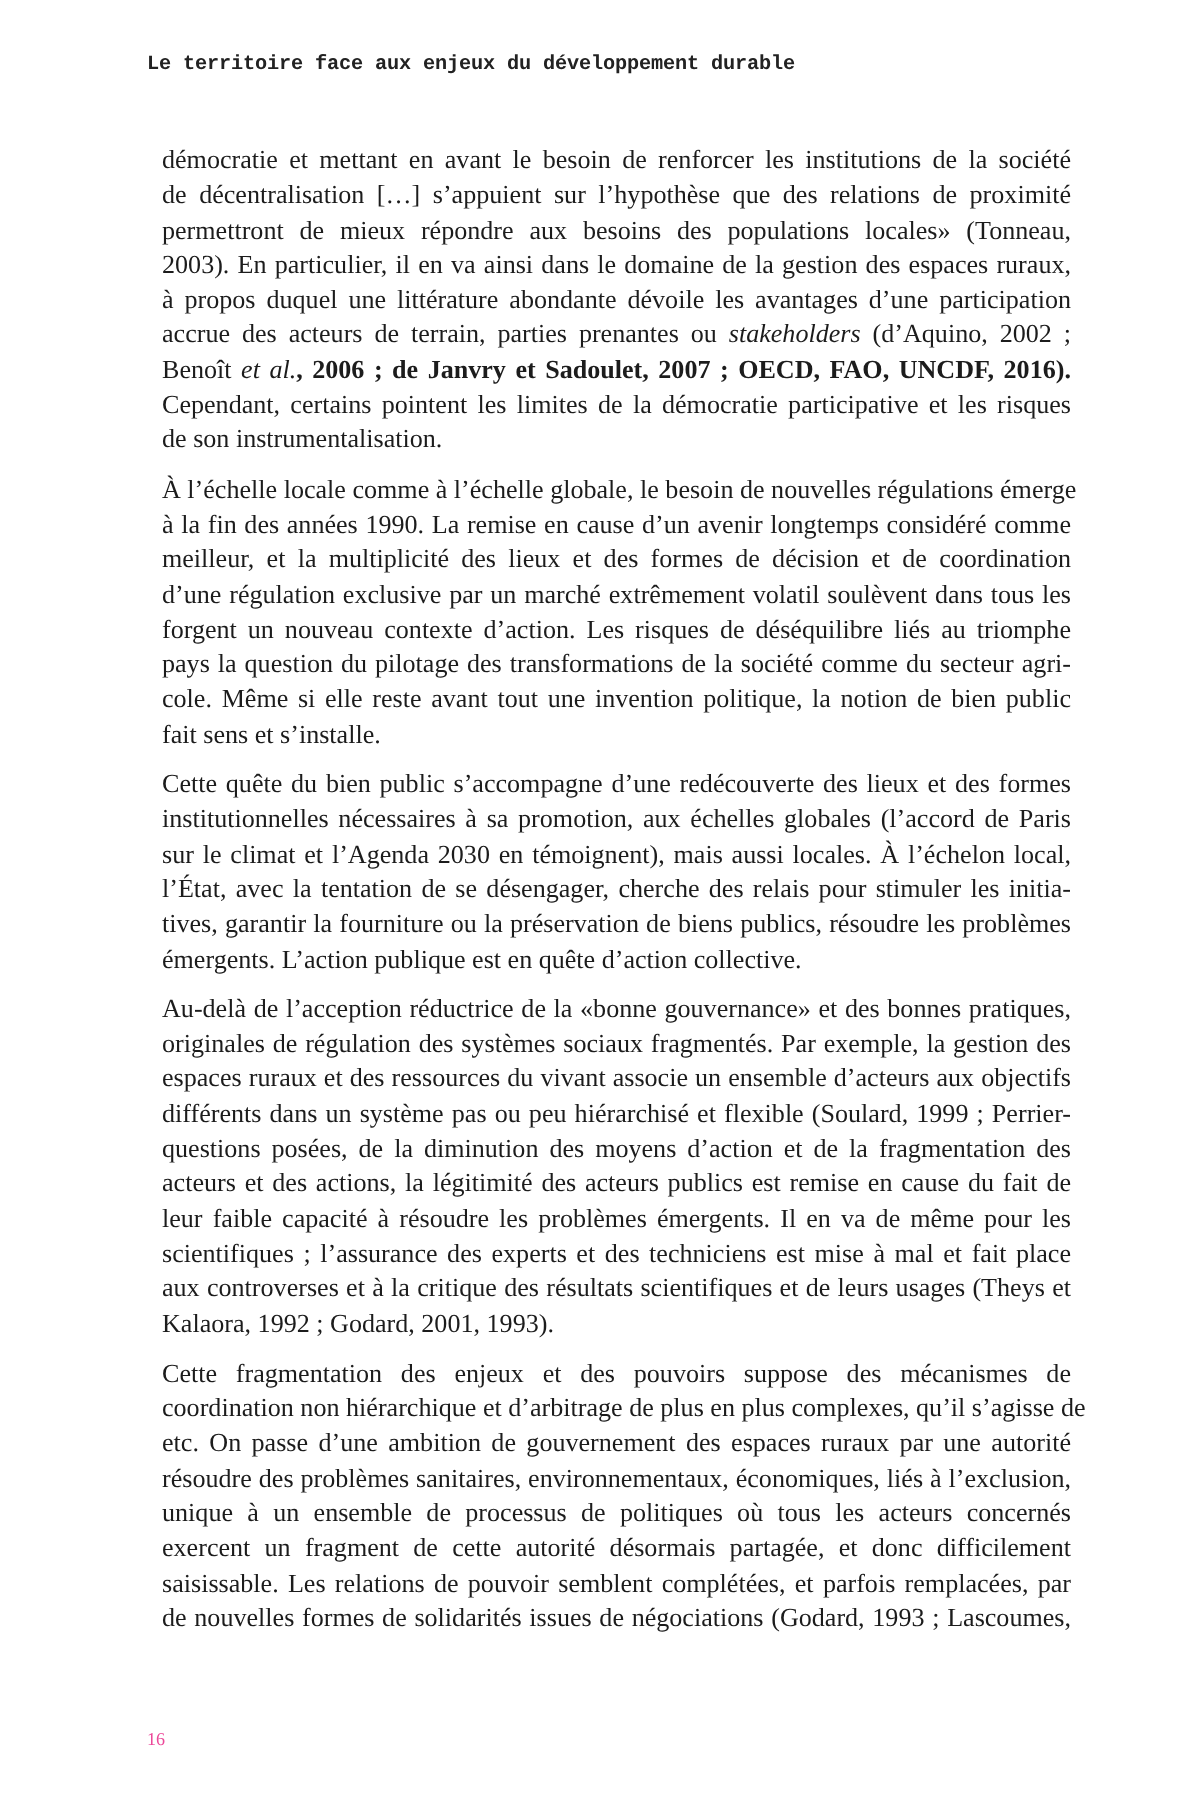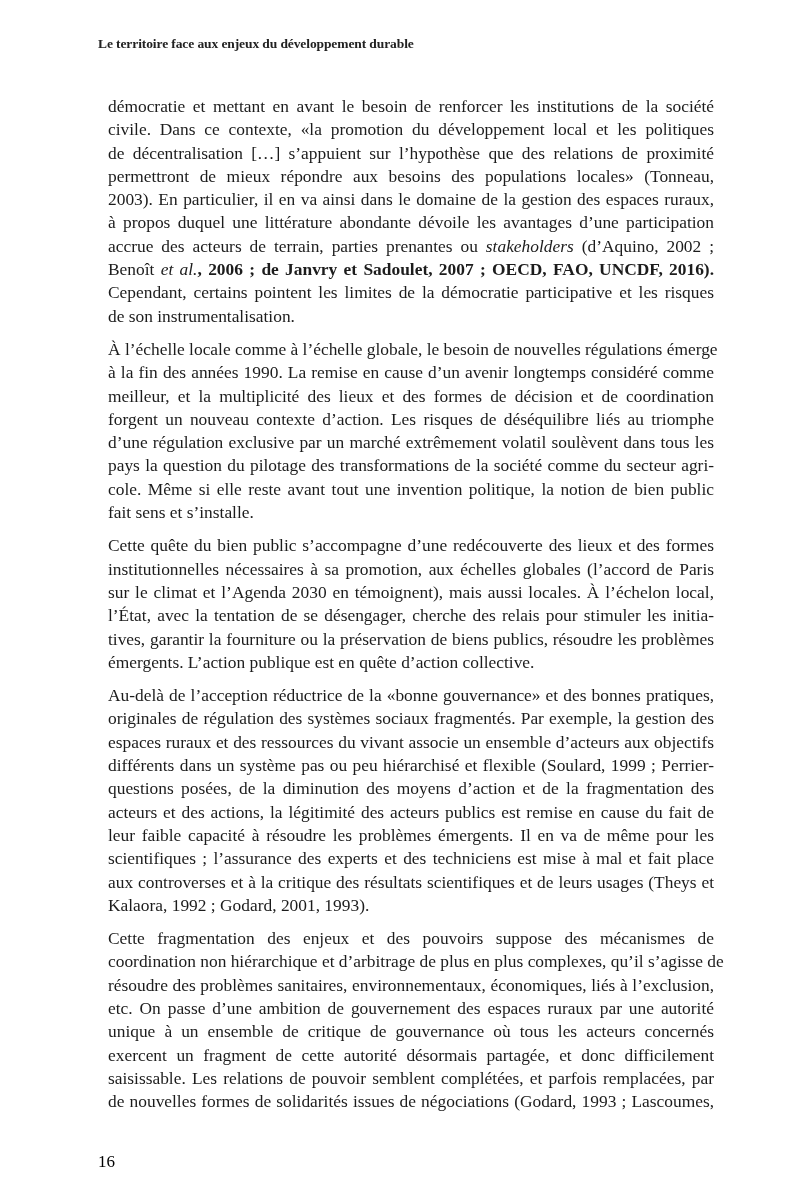--- a/index.html
+++ b/index.html
@@ -11,21 +11,21 @@
       width: 800px;
       height: 1200px;
       position: relative;
       overflow: hidden;
       color: #1a1a1a;
     }
     .running-head {
       position: absolute;
       left: 98px;
       top: 36px;
-      font-family: Liberation Serif, serif;
+      font-family: Liberation Mono, monospace;
       font-size: 13.5px;
       font-weight: bold;
       color: #222;
       letter-spacing: -0.1px;
     }
     .body-text {
       position: absolute;
       left: 108px;
       top: 95px;
       width: 606px;
@@ -47,50 +47,49 @@
       white-space: nowrap;
     }
     .para .line.last {
       text-align-last: left;
     }
     .folio {
       position: absolute;
       left: 98px;
       top: 1152px;
       font-family: "Liberation Serif", "DejaVu Serif", serif;
-      font-size: 17px;
-      color: #000000;
+      font-size: 12px;
+      color: #ec4899;
     }
   </style>
 </head>
 <body>
 
 <div class="running-head">Le territoire face aux enjeux du développement durable</div>
 
 <div class="body-text">
 
   <p class="para">
     <span class="line">démocratie et mettant en avant le besoin de renforcer les institutions de la société</span>
-    <span class="line">civile. Dans ce contexte, «la promotion du développement local et les politiques</span>
     <span class="line">de décentralisation […] s’appuient sur l’hypothèse que des relations de proximité</span>
     <span class="line">permettront de mieux répondre aux besoins des populations locales» (Tonneau,</span>
     <span class="line">2003). En particulier, il en va ainsi dans le domaine de la gestion des espaces ruraux,</span>
     <span class="line">à propos duquel une littérature abondante dévoile les avantages d’une participation</span>
     <span class="line"><span style="white-space: pre;">accrue des acteurs de terrain, parties prenantes ou </span><em style="white-space: pre;">stakeholders</em><span style="white-space: pre;"> (d’Aquino, 2002 ;</span></span>
     <span class="line"><span style="white-space: pre;">Benoît </span><em style="white-space: pre;">et al.</em><span style="white-space: pre; font-weight: bold;">, 2006 ; de Janvry et Sadoulet, 2007 ; OECD, FAO, UNCDF, 2016).</span></span>
     <span class="line">Cependant, certains pointent les limites de la démocratie participative et les risques</span>
     <span class="line last">de son instrumentalisation.</span>
   </p>
 
   <p class="para">
     <span class="line">À l’échelle locale comme à l’échelle globale, le besoin de nouvelles régulations émerge</span>
     <span class="line">à la fin des années 1990. La remise en cause d’un avenir longtemps considéré comme</span>
     <span class="line">meilleur, et la multiplicité des lieux et des formes de décision et de coordination</span>
+    <span class="line">d’une régulation exclusive par un marché extrêmement volatil soulèvent dans tous les</span>
     <span class="line">forgent un nouveau contexte d’action. Les risques de déséquilibre liés au triomphe</span>
-    <span class="line">d’une régulation exclusive par un marché extrêmement volatil soulèvent dans tous les</span>
     <span class="line">pays la question du pilotage des transformations de la société comme du secteur agri-</span>
     <span class="line">cole. Même si elle reste avant tout une invention politique, la notion de bien public</span>
     <span class="line last">fait sens et s’installe.</span>
   </p>
 
   <p class="para">
     <span class="line">Cette quête du bien public s’accompagne d’une redécouverte des lieux et des formes</span>
     <span class="line">institutionnelles nécessaires à sa promotion, aux échelles globales (l’accord de Paris</span>
     <span class="line">sur le climat et l’Agenda 2030 en témoignent), mais aussi locales. À l’échelon local,</span>
     <span class="line">l’État, avec la tentation de se désengager, cherche des relais pour stimuler les initia-</span>
@@ -107,23 +106,23 @@
     <span class="line">acteurs et des actions, la légitimité des acteurs publics est remise en cause du fait de</span>
     <span class="line">leur faible capacité à résoudre les problèmes émergents. Il en va de même pour les</span>
     <span class="line">scientifiques ; l’assurance des experts et des techniciens est mise à mal et fait place</span>
     <span class="line">aux controverses et à la critique des résultats scientifiques et de leurs usages (Theys et</span>
     <span class="line last">Kalaora, 1992 ; Godard, 2001, 1993).</span>
   </p>
 
   <p class="para">
     <span class="line">Cette fragmentation des enjeux et des pouvoirs suppose des mécanismes de</span>
     <span class="line">coordination non hiérarchique et d’arbitrage de plus en plus complexes, qu’il s’agisse de</span>
+    <span class="line">etc. On passe d’une ambition de gouvernement des espaces ruraux par une autorité</span>
     <span class="line">résoudre des problèmes sanitaires, environnementaux, économiques, liés à l’exclusion,</span>
-    <span class="line">etc. On passe d’une ambition de gouvernement des espaces ruraux par une autorité</span>
-    <span class="line">unique à un ensemble de critique de gouvernance où tous les acteurs concernés</span>
+    <span class="line">unique à un ensemble de processus de politiques où tous les acteurs concernés</span>
     <span class="line">exercent un fragment de cette autorité désormais partagée, et donc difficilement</span>
     <span class="line">saisissable. Les relations de pouvoir semblent complétées, et parfois remplacées, par</span>
     <span class="line">de nouvelles formes de solidarités issues de négociations (Godard, 1993 ; Lascoumes,</span>
   </p>
 
 </div>
 
 <div class="folio">16</div>
 
 </body></html>

